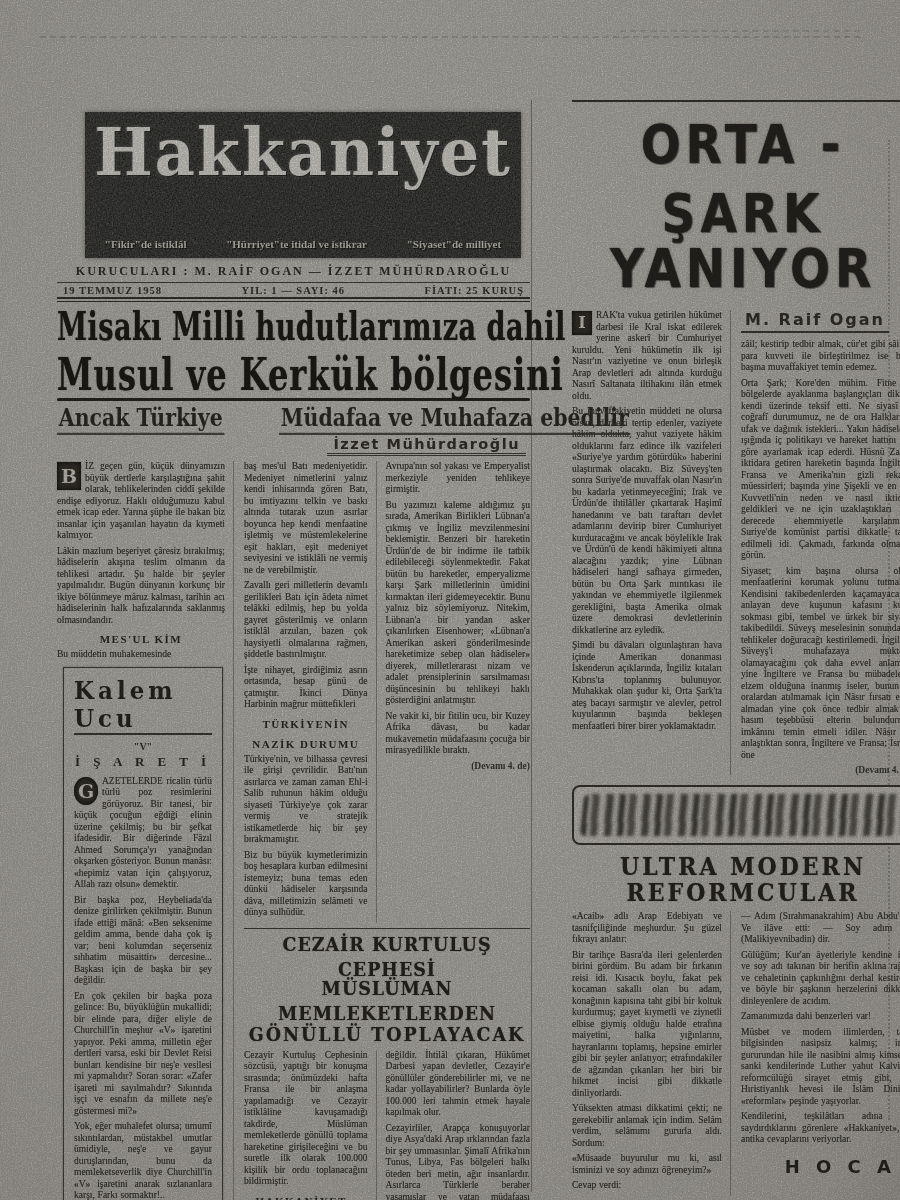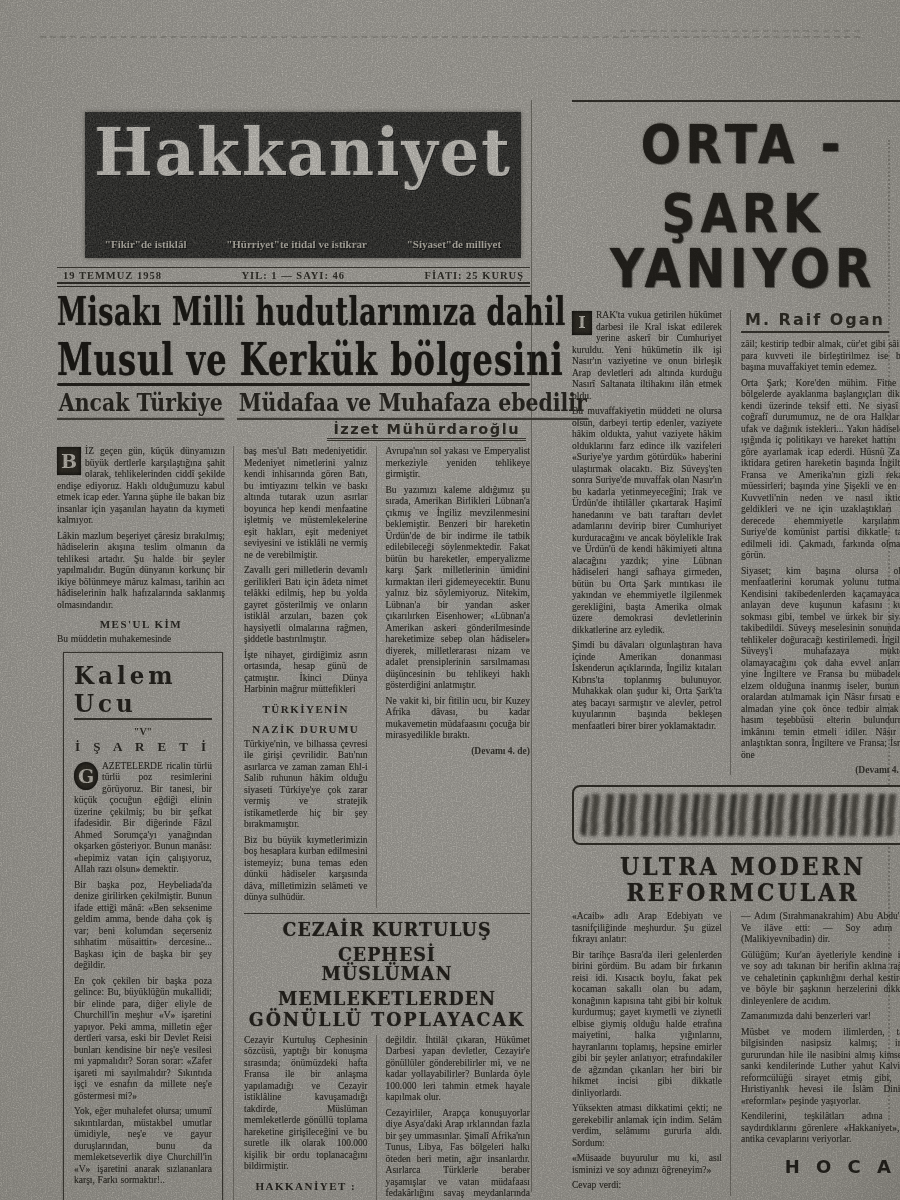--- a/index.html
+++ b/index.html
@@ -24,21 +24,21 @@
   .rule1{border-top:1.5px solid #4a473f;margin-top:3px;}
   .dateline{display:flex;justify-content:space-between;padding:2px 6px 1px;font-weight:bold;font-size:10.5px;letter-spacing:1px;color:#3a3831;}
   .rule2{border-top:2px solid #3c3933;border-bottom:1px solid #3c3933;height:2px;margin-bottom:2px;}
   .hl-wrap{height:44px;overflow:visible;}
   .hl1{display:inline-block;white-space:nowrap;font-family:"DejaVu Serif",serif;font-weight:bold;font-size:30px;color:#23211c;
     transform:scale(.905,1.3);transform-origin:0 0;letter-spacing:.5px;text-shadow:0 0 1px rgba(35,33,28,.7);}
   .hl2-wrap{height:48px;}
   .hl2{display:inline-block;white-space:nowrap;font-family:"DejaVu Serif",serif;font-weight:bold;font-size:35px;color:#23211c;
     transform:scale(.92,1.28);transform-origin:0 0;letter-spacing:1px;text-shadow:0 0 1px rgba(35,33,28,.7);}
   .rule-heavy{height:3px;background:#2e2b25;margin:2px 0 4px;border-radius:2px;}
-  .deckrow{display:flex;justify-content:space-between;align-items:flex-end;height:30px;}
+  .deckrow{display:flex;justify-content:space-between;align-items:flex-end;height:30px;gap:42px;}
   .deck{font-family:"DejaVu Serif",serif;font-weight:bold;font-size:22px;color:#34312a;white-space:nowrap;
     transform:scale(.93,1.12);transform-origin:0 100%;border-bottom:2px solid #55524a;padding:0 2px 1px;}
   .authorrow{text-align:right;height:22px;padding-right:4px;}
   .author{display:inline-block;font-family:"DejaVu Sans",sans-serif;font-weight:bold;font-size:14.5px;letter-spacing:1.5px;color:#3a372f;
     border-bottom:3px double #4a473f;padding:0 6px 1px;}
   .bodyrow{display:flex;margin-top:4px;}
   .c1{width:176px;padding-right:8px;box-sizing:border-box;}
   .midright{width:297px;border-left:1px solid rgba(70,67,58,.45);padding-left:10px;box-sizing:border-box;}
   .leadcols{display:flex;}
   .c2{width:132px;padding-right:8px;box-sizing:border-box;}
@@ -119,20 +119,21 @@
       </svg>
       <div class="mast-title">Hakkaniyet</div>
       <div class="mast-slogans">
         <span>"Fikir"de istiklâl</span>
         <span>"Hürriyet"te itidal ve istikrar</span>
         <span>"Siyaset"de milliyet</span>
       </div>
     </div>
 
     <div class="leftcol">
+      <div class="founders">KURUCULARI :    M. RAİF OGAN  —  İZZET MÜHÜRDAROĞLU</div>
       <div class="rule1"></div>
       <div class="dateline">
         <span>19 TEMMUZ 1958</span>
         <span>YIL: 1 — SAYI: 46</span>
         <span>FİATI: 25 KURUŞ</span>
       </div>
       <div class="rule2"></div>
 
       <div class="hl-wrap"><span class="hl1">Misakı Milli hudutlarımıza dahil</span></div>
       <div class="hl2-wrap"><span class="hl2">Musul ve Kerkük bölgesini</span></div>

